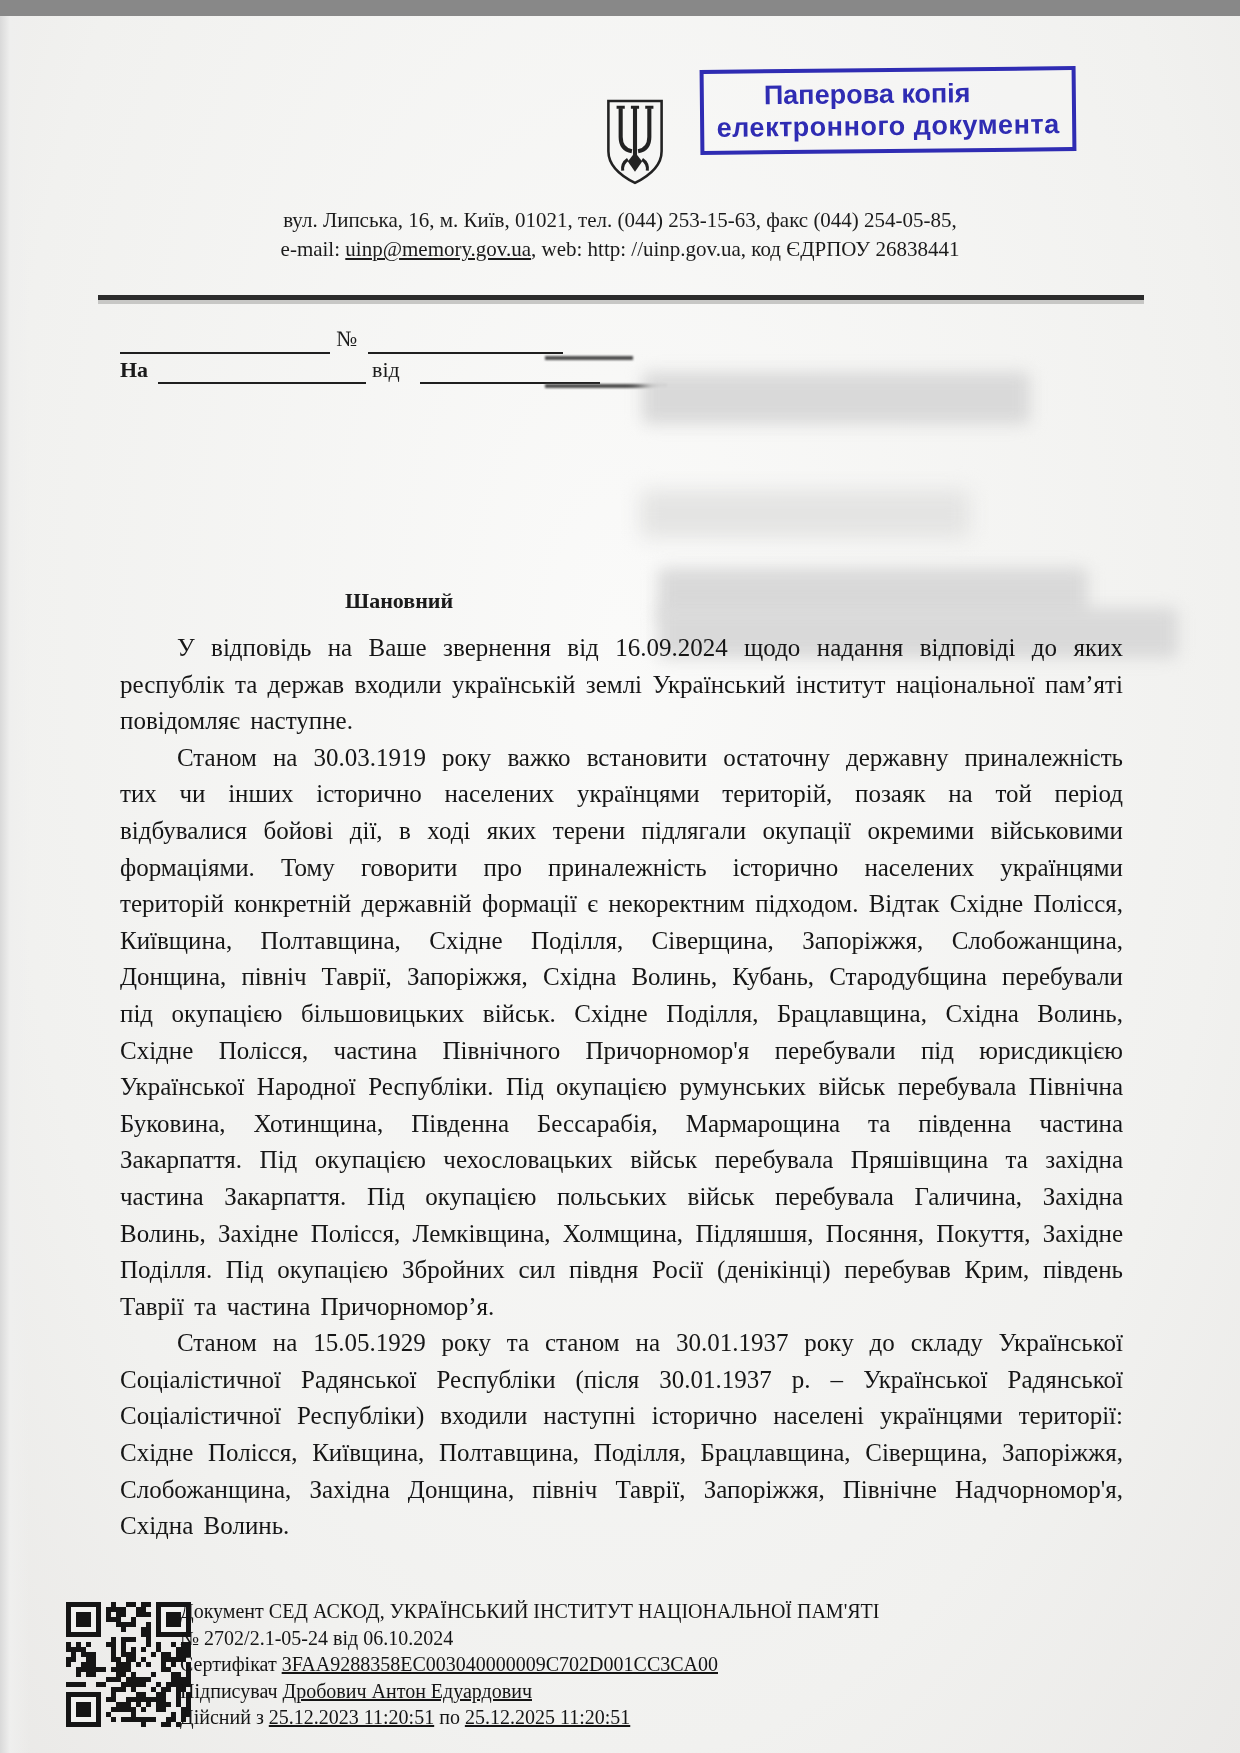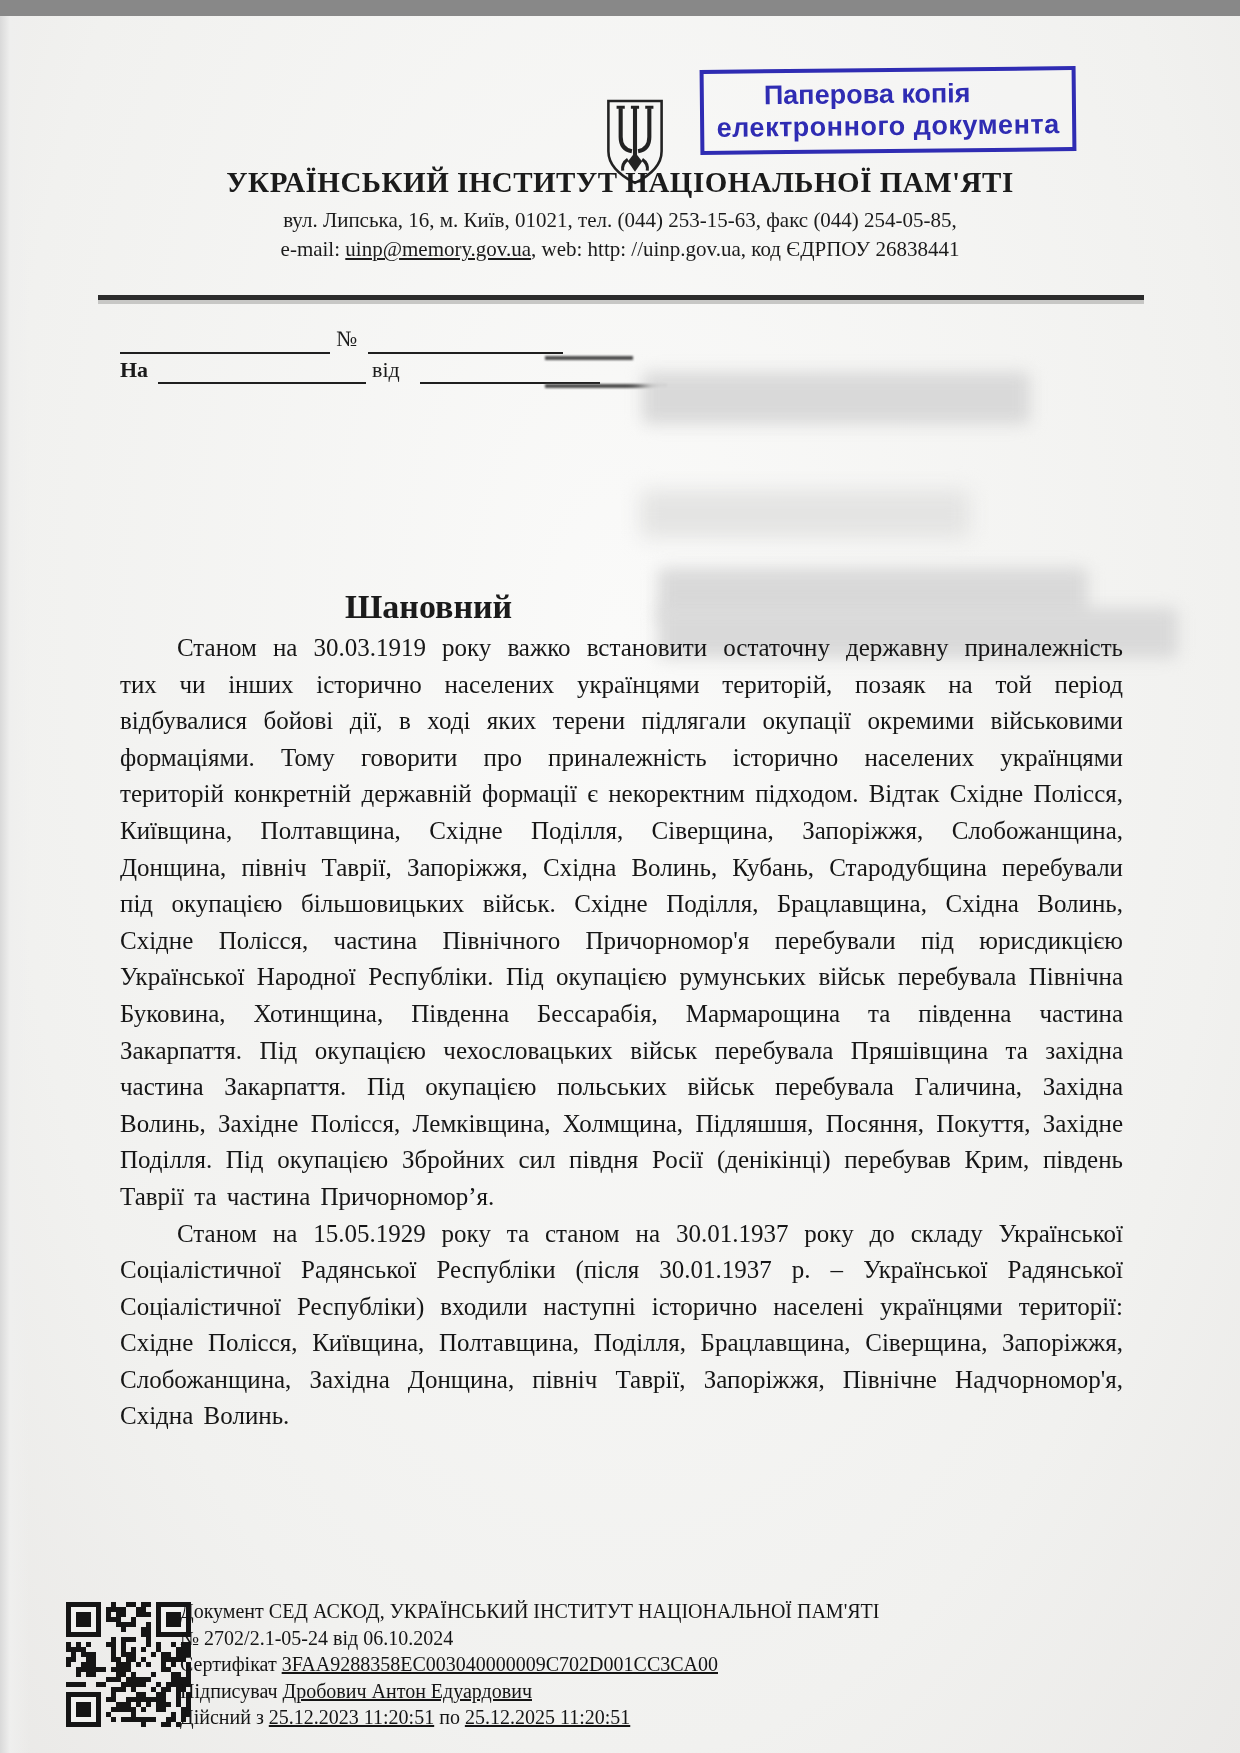--- a/index.html
+++ b/index.html
@@ -40,21 +40,21 @@
   .ref-line{border-top:2px solid #1f1f1f; height:0;}
 
   
   .blur{background:#d9d9d9; filter:blur(8px); border-radius:6px;}
   .blur.light{background:#e4e4e3; filter:blur(10px);}
   .mark{background:#4a4a4a; filter:blur(1px); height:4px;}
 
   .watermark{left:608px; top:420px; display:flex; align-items:center; gap:10px;}
   .watermark .wm-text{font-weight:bold; font-size:28px; color:#189ad8;}
 
-  .salutation{left:345px; top:572px; font-weight:bold; font-size:34px;}
+  .salutation{left:345px; top:572px; font-weight:bold; font-size:22px;}
 
   .body-text{left:120px; top:614px; width:1003px;}
   .body-text p{
     margin:0; text-indent:57px; font-size:25px; line-height:36.6px;
     text-align:justify; word-spacing:4px; color:#161616;
   }
 
   .qr{left:66px; top:1586px; width:125px; height:125px;}
   .footer-lines{left:180px; top:1582px; font-size:20px; line-height:26.6px; color:#141414; white-space:nowrap;}
 </style>
@@ -73,21 +73,20 @@
       <path d="M4 3 H56 V52 Q56 70 30 83 Q4 70 4 52 Z" fill="none" stroke="#222" stroke-width="2.5"></path>
       <path d="M30 9 V56" fill="none" stroke="#222" stroke-width="4"></path>
       <path d="M16 10 V38 Q16 50 27 52" fill="none" stroke="#222" stroke-width="4"></path>
       <path d="M44 10 V38 Q44 50 33 52" fill="none" stroke="#222" stroke-width="4"></path>
       <path d="M12 9 h8 M26 9 h8 M40 9 h8" stroke="#222" stroke-width="3"></path>
       <path d="M30 53 l7 9 -7 10 -7 -10 Z" fill="#222"></path>
       <path d="M23 60 q-6 4 -5 11 M37 60 q6 4 5 11" fill="none" stroke="#222" stroke-width="3"></path>
     </svg>
   </div>
 
-  <div class="abs org-name">УКРАЇНСЬКИЙ ІНСТИТУТ НАЦІОНАЛЬНОЇ ПАМ'ЯТІ</div>
   <div class="abs addr1">вул. Липська, 16, м. Київ, 01021, тел. (044) 253-15-63, факс (044) 254-05-85,</div>
   <div class="abs addr2"><span>e-mail: </span><span class="u">uinp@memory.gov.ua</span><span>, web: http: //uinp.gov.ua, код ЄДРПОУ 26838441</span></div>
 
   <div class="abs rule"></div>
 
   <div class="abs ref-line" style="left:120px;top:336px;width:210px;"></div>
   <div class="abs ref" style="left:336px;top:310px;">№</div>
   <div class="abs ref-line" style="left:368px;top:336px;width:195px;"></div>
   <div class="abs ref" style="left:120px;top:341px;font-weight:bold;">На</div>
   <div class="abs ref-line" style="left:158px;top:366px;width:208px;"></div>
@@ -99,20 +98,21 @@
   <div class="abs blur" style="left:642px;top:356px;width:388px;height:52px;"></div>
 
 
   <div class="abs blur light" style="left:640px;top:474px;width:330px;height:48px;"></div>
 
   <div class="abs salutation">Шановний</div>
   <div class="abs blur" style="left:658px;top:552px;width:430px;height:52px;"></div>
   <div class="abs blur" style="left:658px;top:592px;width:520px;height:50px;"></div>
 
   <div class="abs body-text">
+    <p>У відповідь на Ваше звернення від 16.09.2024 щодо надання відповіді до яких республік та держав входили українській землі Український інститут національної пам’яті повідомляє наступне.</p>
     <p>Станом на 30.03.1919 року важко встановити остаточну державну приналежність тих чи інших історично населених українцями територій, позаяк на той період відбувалися бойові дії, в ході яких терени підлягали окупації окремими військовими формаціями. Тому говорити про приналежність історично населених українцями територій конкретній державній формації є некоректним підходом. Відтак Східне Полісся, Київщина, Полтавщина, Східне Поділля, Сіверщина, Запоріжжя, Слобожанщина, Донщина, північ Таврії, Запоріжжя, Східна Волинь, Кубань, Стародубщина перебували під окупацією більшовицьких військ. Східне Поділля, Брацлавщина, Східна Волинь, Східне Полісся, частина Північного Причорномор'я перебували під юрисдикцією Української Народної Республіки. Під окупацією румунських військ перебувала Північна Буковина, Хотинщина, Південна Бессарабія, Мармарощина та південна частина Закарпаття. Під окупацією чехословацьких військ перебувала Пряшівщина та західна частина Закарпаття. Під окупацією польських військ перебувала Галичина, Західна Волинь, Західне Полісся, Лемківщина, Холмщина, Підляшшя, Посяння, Покуття, Західне Поділля. Під окупацією Збройних сил півдня Росії (денікінці) перебував Крим, південь Таврії та частина Причорномор’я.</p>
     <p>Станом на 15.05.1929 року та станом на 30.01.1937 року до складу Української Соціалістичної Радянської Республіки (після 30.01.1937 р. – Української Радянської Соціалістичної Республіки) входили наступні історично населені українцями території: Східне Полісся, Київщина, Полтавщина, Поділля, Брацлавщина, Сіверщина, Запоріжжя, Слобожанщина, Західна Донщина, північ Таврії, Запоріжжя, Північне Надчорномор'я, Східна Волинь.</p>
   </div>
 
   <svg class="abs qr" viewBox="0 0 125 125">
       <rect x="45" y="0" width="5" height="5" fill="#151515"></rect>
       <rect x="60" y="0" width="5" height="5" fill="#151515"></rect>
       <rect x="65" y="0" width="5" height="5" fill="#151515"></rect>
       <rect x="75" y="0" width="5" height="5" fill="#151515"></rect>
       <rect x="80" y="0" width="5" height="5" fill="#151515"></rect>

